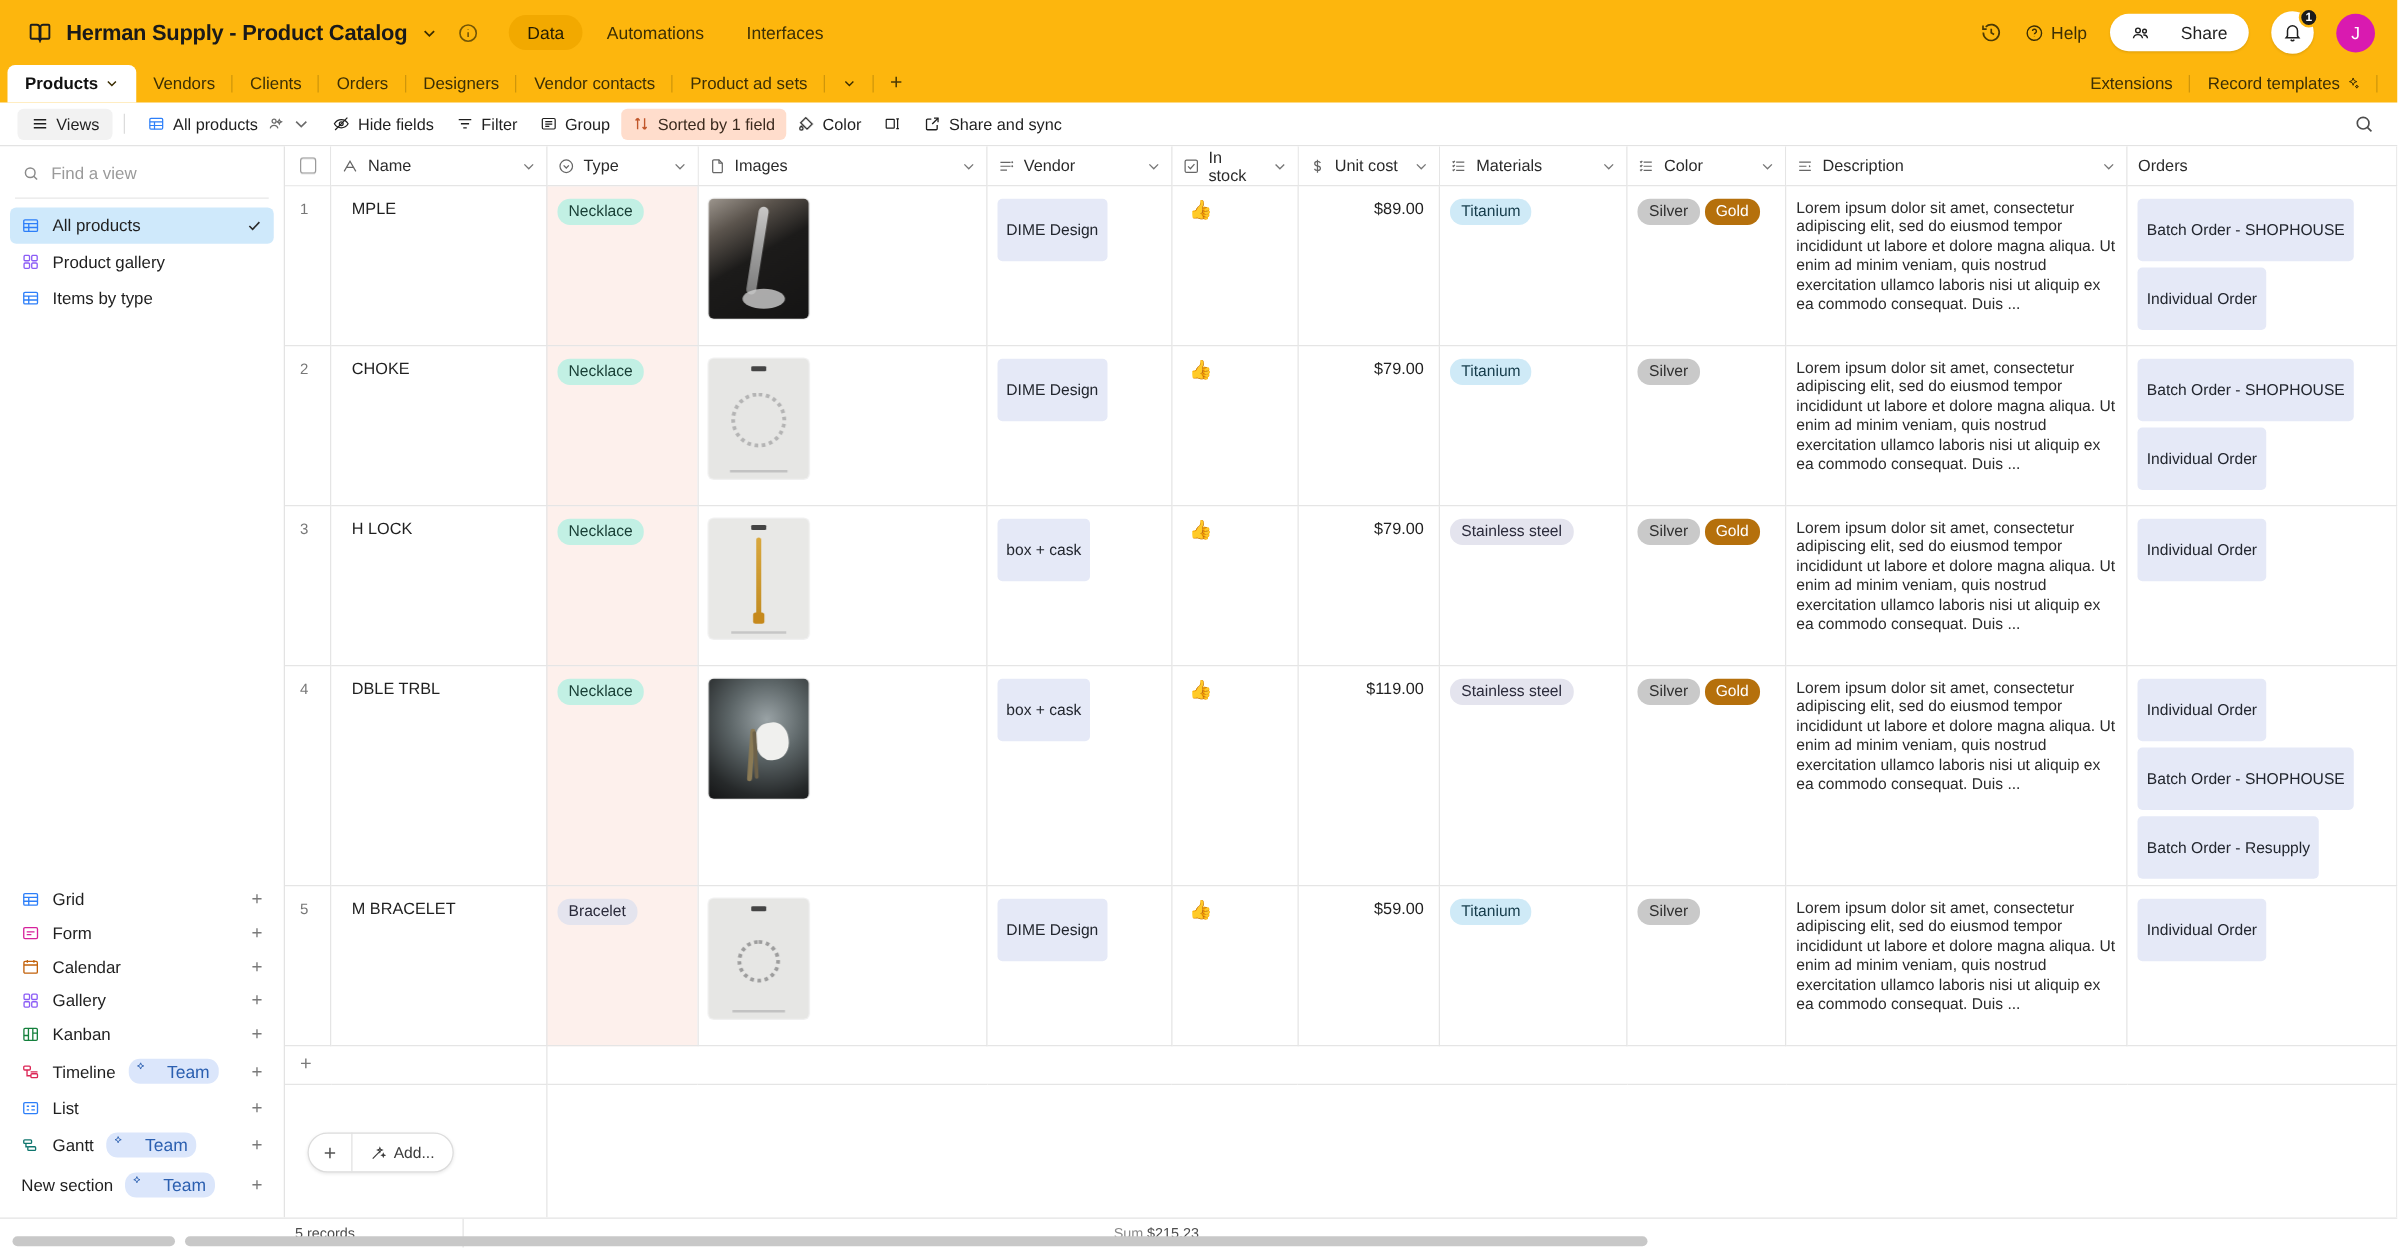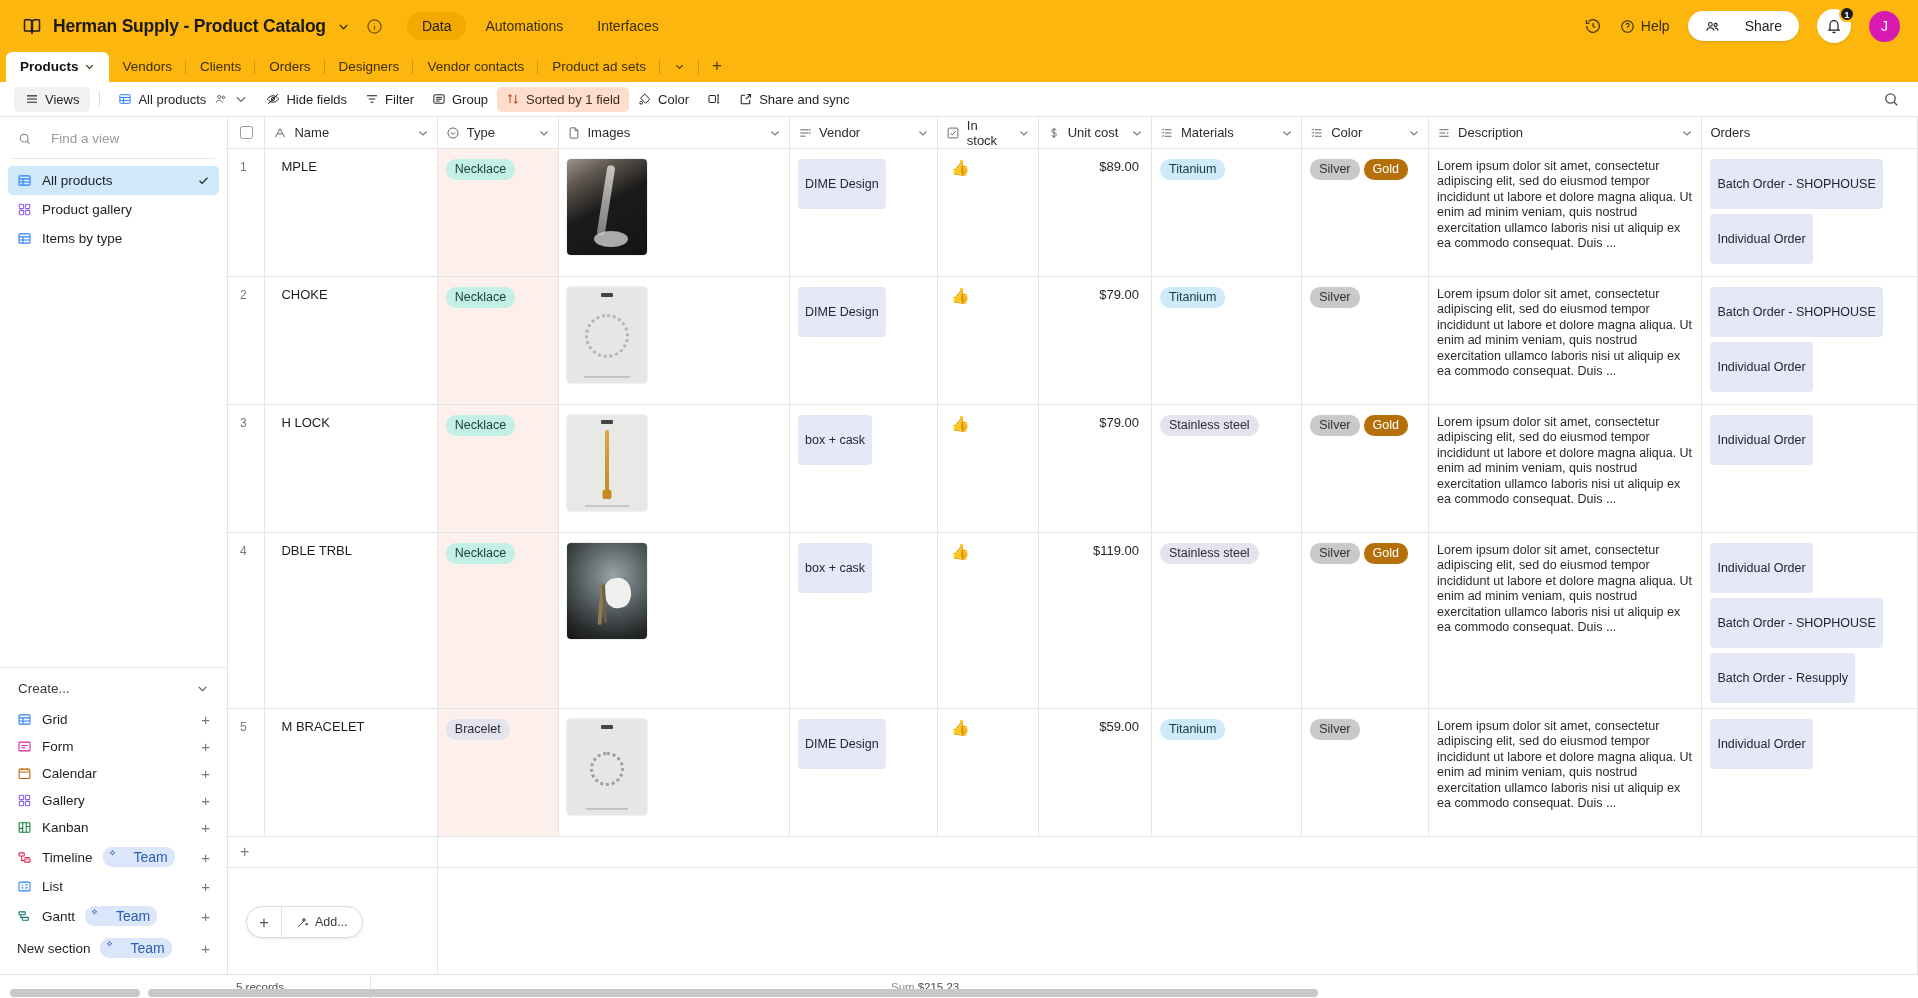--- a/index.html
+++ b/index.html
@@ -67,21 +67,21 @@
   .tb-item svg { width:14px; height:14px; flex:0 0 auto;}
   .tb-sep { width:1px; height:16px; background:#dcdcdc; margin: 0 9px; }
   .toolbar-right { margin-left:auto; display:flex; align-items:center; gap:6px; padding-right:6px;}
   .search-ico { width:17px; height:17px; color:#4d4d4d; cursor:pointer; display:flex;}
 
   
   .body { flex:1; display:flex; min-height:0; position:relative; }
 
   
   .sidebar { width: 228px; flex: 0 0 228px; border-right: 1px solid #e3e3e3; display:flex; flex-direction:column; background:#fff; }
-  .find-row { display:flex; align-items:center; gap:19px; padding: 14px 14px 12px 18px; }
+  .find-row { display:flex; align-items:center; gap:9px; padding: 14px 14px 12px 18px; }
   .find-row svg { width:14px; height:14px; color:#8a8a8a; flex:0 0 auto;}
   .find-input { border:none; outline:none; font-size:13.5px; color:#333; font-family:inherit; width:100%; background:transparent;}
   .find-input::placeholder { color:#9a9a9a; }
   .sb-div { height:1px; background:#e8e8e8; margin: 0 12px; }
   .views-list { padding: 7px 8px 0 8px; }
   .view-item { display:flex; align-items:center; gap:10px; padding: 7px 9px; border-radius:5px; font-size:13.5px; color:#1f1f1f; cursor:pointer; }
   .view-item.active { background:#cfe9fb; }
   .view-item .vcheck { margin-left:auto; width:13px; height:13px; color:#2b2b2b;}
   .view-item svg.vicon { width:15px; height:15px; flex:0 0 auto;}
   .sb-spacer { flex:1; }
@@ -246,20 +246,32 @@
     <div class="tbl-tab">Product ad sets</div>
     <div class="tbl-tab">
       <span class="chev">
         <svg viewBox="0 0 24 24" fill="none" stroke="currentColor" stroke-width="2.4">
             <path d="M5 9l7 7 7-7"></path>
           </svg>
       </span>
     </div>
     <div class="tab-plus">+</div>
 
+    <div class="tabstrip-right">
+      <div class="tbl-tab">Extensions</div>
+      <div class="tbl-tab">
+        <span>Record templates</span>
+        <span class="chev">
+          <svg viewBox="0 0 24 24" fill="none" stroke="currentColor" stroke-width="1.7">
+              <path d="M12 3l1.8 4.6L18.4 9.4 13.8 11.2 12 15.8 10.2 11.2 5.6 9.4 10.2 7.6z"></path>
+              <path d="M18.4 15.2l.8 2 2 .8-2 .8-.8 2-.8-2-2-.8 2-.8z"></path>
+            </svg>
+        </span>
+      </div>
+    </div>
   </div>
 
   <div class="toolbar">
     <div class="tb-item views">
       <svg viewBox="0 0 24 24" fill="none" stroke="currentColor" stroke-width="2">
           <path d="M3.5 6.5h17M3.5 12h17M3.5 17.5h17"></path>
         </svg>
       <span>Views</span>
     </div>
     <div class="tb-sep"></div>
@@ -373,28 +385,20 @@
           <svg class="vicon" viewBox="0 0 24 24" fill="none" stroke="#2d7ff9" stroke-width="1.7">
               <rect x="3.2" y="4.6" width="17.6" height="14.8" rx="1.6"></rect>
               <path d="M3.2 9.4h17.6M9.6 9.4v10M3.2 14.4h17.6"></path>
             </svg>
           <span>Items by type</span>
         </div>
       </div>
 
       <div class="sb-spacer"></div>
 
-      <div class="create-hdr">
-        <span>Create...</span>
-        <span class="chev">
-          <svg viewBox="0 0 24 24" fill="none" stroke="currentColor" stroke-width="2.2">
-              <path d="M5 9l7 7 7-7"></path>
-            </svg>
-        </span>
-      </div>
 
       <div class="create-list">
         <div class="create-item">
           <svg class="vicon" viewBox="0 0 24 24" fill="none" stroke="#2d7ff9" stroke-width="1.7">
               <rect x="3.2" y="4.6" width="17.6" height="14.8" rx="1.6"></rect>
               <path d="M3.2 9.4h17.6M9.6 9.4v10M3.2 14.4h17.6"></path>
             </svg>
           <span>Grid</span>
           <span class="plus">+</span>
         </div>

